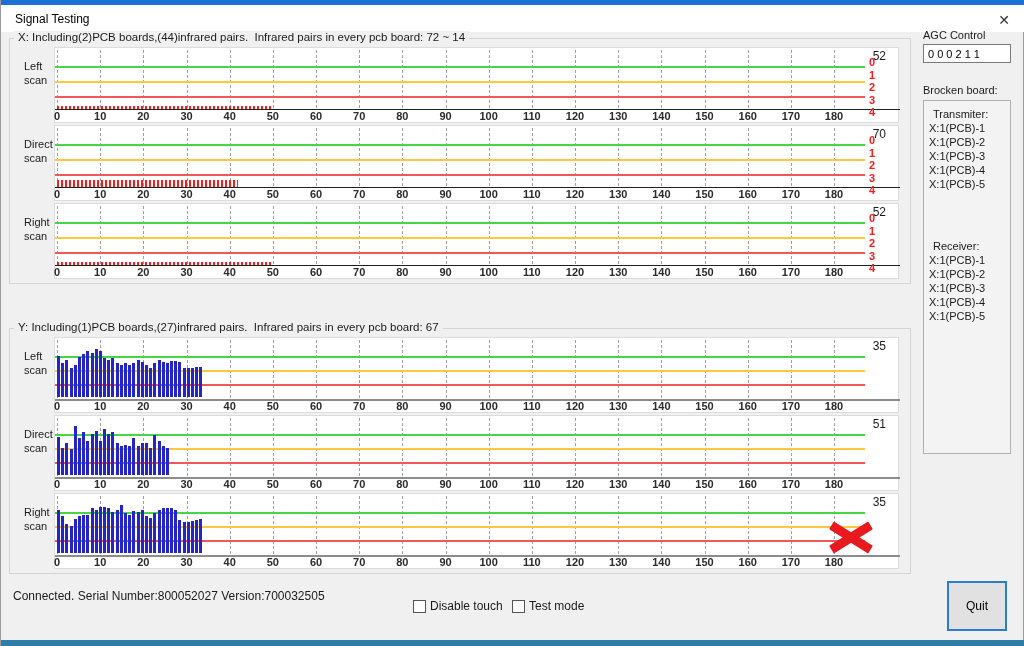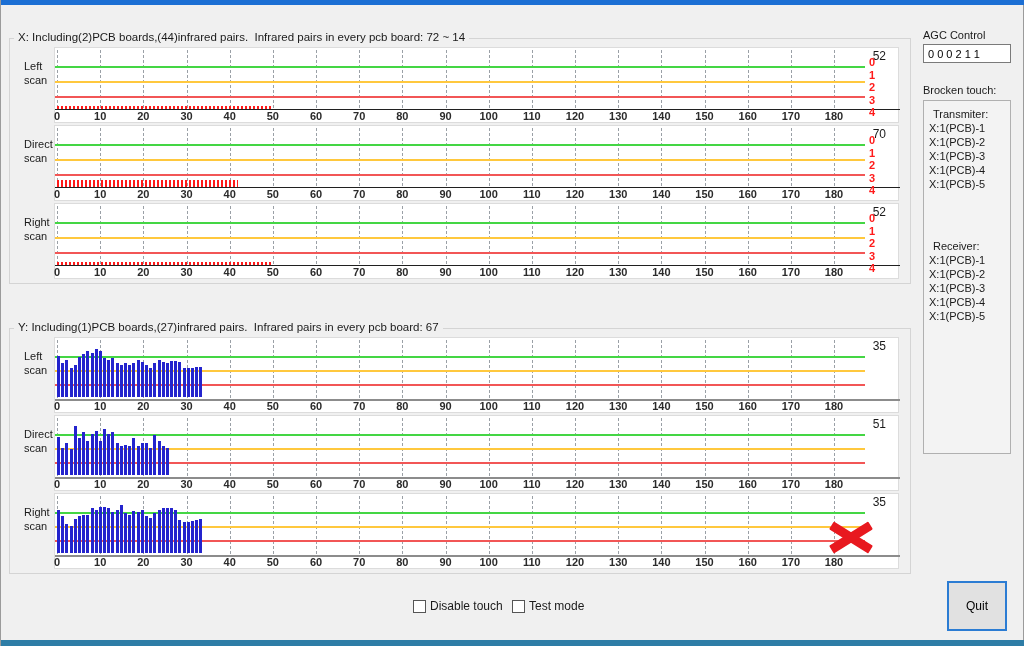--- a/index.html
+++ b/index.html
@@ -54,20 +54,24 @@
   #cb-test { left:511px; }
   #quit-btn { position:absolute; left:946px; top:581px; width:60px; height:50px; background:#e1e1e1;
               border:2px solid #2b7cd3; font-family:"Liberation Sans",sans-serif; font-size:12px; color:#000; }
 </style>
 </head>
 <body>
 
 <div class="window">
   <div class="top-strip"></div>
 
+  <div class="titlebar">
+    <span class="title">Signal Testing</span>
+    <span class="close-btn">✕</span>
+  </div>
 
   <div class="groupbox" id="x-group">
     <span class="gtitle">X: Including(2)PCB boards,(44)infrared pairs.  Infrared pairs in every pcb board: 72 ~ 14</span>
     <div id="x-rows">
         <div class="scan-row" style="top: 8px;">
           <div class="scan-label">Left scan</div>
           <div class="panel">
             <div class="gridline" style="left: 2px;"></div>
             <div class="tick" style="left: -12px;">0</div>
             <div class="gridline" style="left: 45.17px;"></div>
@@ -483,40 +487,41 @@
               <div class="stroke" style="transform: rotate(-32deg); background: rgb(232, 25, 31);"></div>
             </div>
           </div>
         </div>
       </div>
   </div>
 
   <span class="side-label" style="left:922px; top:29px;">AGC Control</span>
   <input id="agc-input" value="0 0 0 2 1 1" style="">
 
-  <span class="side-label" style="left:922px; top:84px;">Brocken touch:</span>
+  <span class="side-label" style="left:922px; top:84px;">Brocken board:</span>
   <div id="broken-box">
     <div class="hdr">Transmiter:</div>
     <div id="tx-items">
         <div>X:1(PCB)-1</div>
         <div>X:1(PCB)-2</div>
         <div>X:1(PCB)-3</div>
         <div>X:1(PCB)-4</div>
         <div>X:1(PCB)-5</div>
       </div>
     <div class="hdr recv">Receiver:</div>
     <div id="rx-items">
         <div>X:1(PCB)-1</div>
         <div>X:1(PCB)-2</div>
         <div>X:1(PCB)-3</div>
         <div>X:1(PCB)-4</div>
         <div>X:1(PCB)-5</div>
       </div>
   </div>
 
+  <span class="status-text">Connected. Serial Number:800052027  Version:700032505</span>
 
   <div class="checkbox" id="cb-disable">
     <span class="box"></span>
     <span>Disable touch</span>
   </div>
   <div class="checkbox" id="cb-test">
     <span class="box"></span>
     <span>Test mode</span>
   </div>
 

